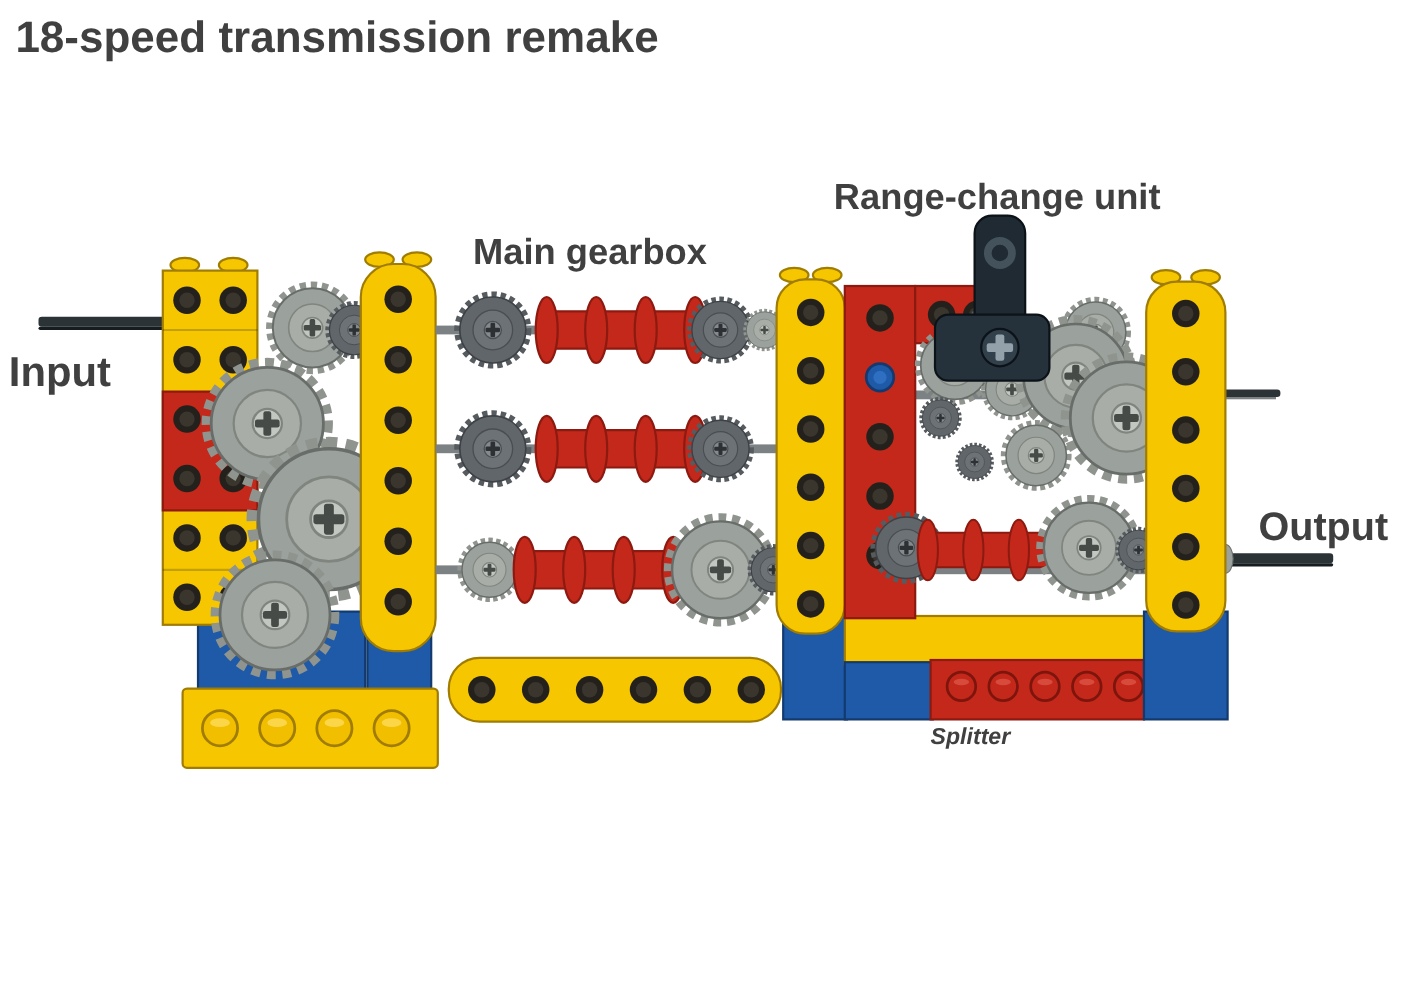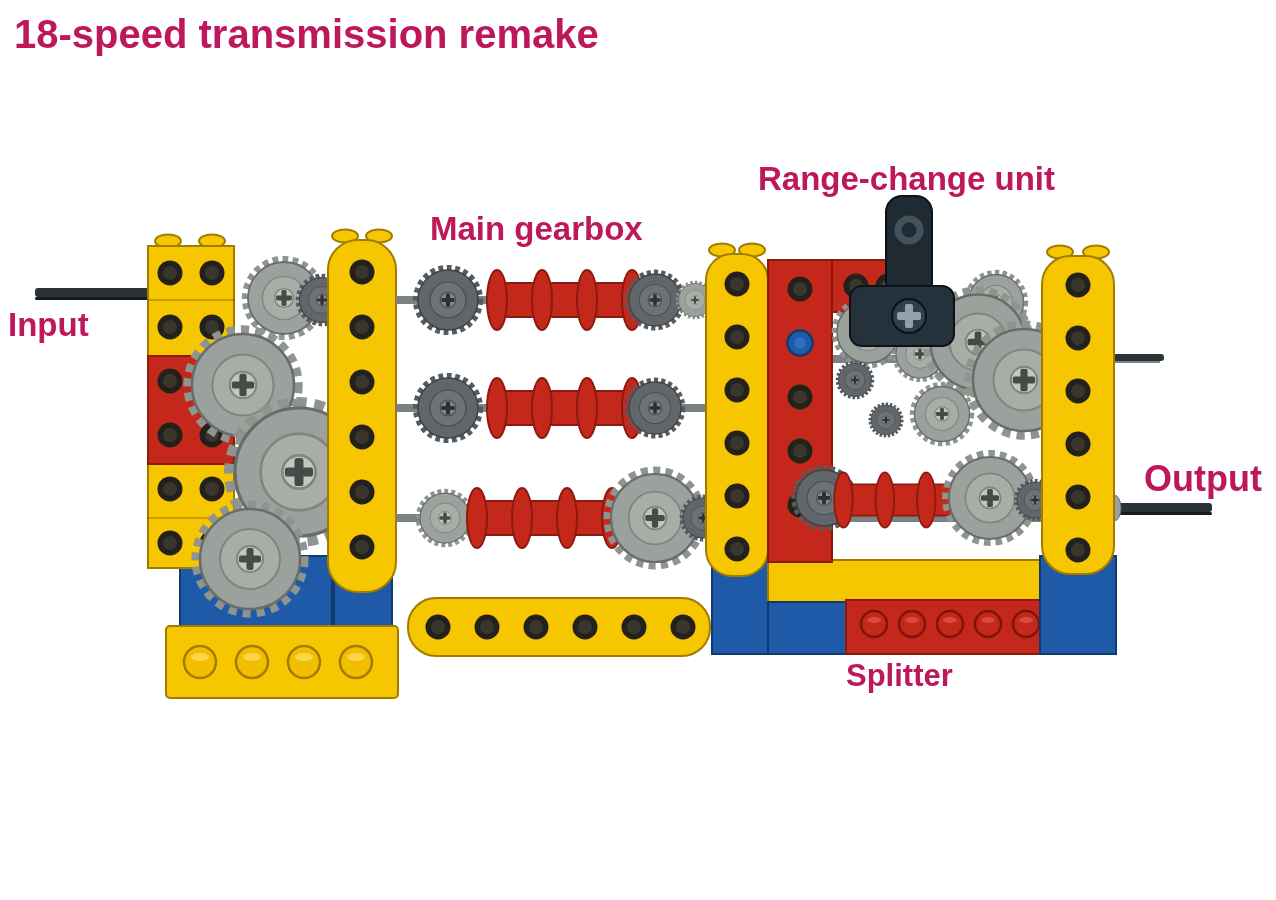--- a/index.html
+++ b/index.html
@@ -2,30 +2,30 @@
 <html><head>
 <meta charset="utf-8">
 <style>
   html,body { margin:0; padding:0; background:#ffffff; }
   #stage {
     position:relative; width:1276px; height:900px; background:#ffffff;
     overflow:hidden; font-family:"Liberation Sans", sans-serif;
   }
   #model-svg { position:absolute; left:0; top:0; }
   .lbl {
-    position:absolute; font-weight:bold; color:#be185d;
+    position:absolute; font-weight:bold; color:#404040;
     font-family:"Liberation Sans", sans-serif; white-space:nowrap;
     user-select:none;
   }
   .lbl-title       { left:14px;   top:12px;  font-size:40px; }
   .lbl-range       { left:758px;  top:160px; font-size:33px; }
   .lbl-maingearbox { left:430px;  top:210px; font-size:33px; }
-  .lbl-input       { left:8px;    top:306px; font-size:33px; }
+  .lbl-input       { left:8px;    top:318px; font-size:38px; }
   .lbl-output      { left:1144px; top:458px; font-size:36px; }
-  .lbl-splitter    { left:846px;  top:658px; font-size:31px; }
+  .lbl-splitter    { left:846px;  top:658px; font-size:21px;font-style:italic; }
 </style>
 </head>
 <body>
 
 <div id="stage">
 
   <svg id="model-svg" width="1276" height="900" viewBox="0 0 1276 900">
     <defs>
       <g id="gear">
         <circle r="54" fill="none" stroke="#8f948f" stroke-width="9" stroke-dasharray="8 6"></circle>

